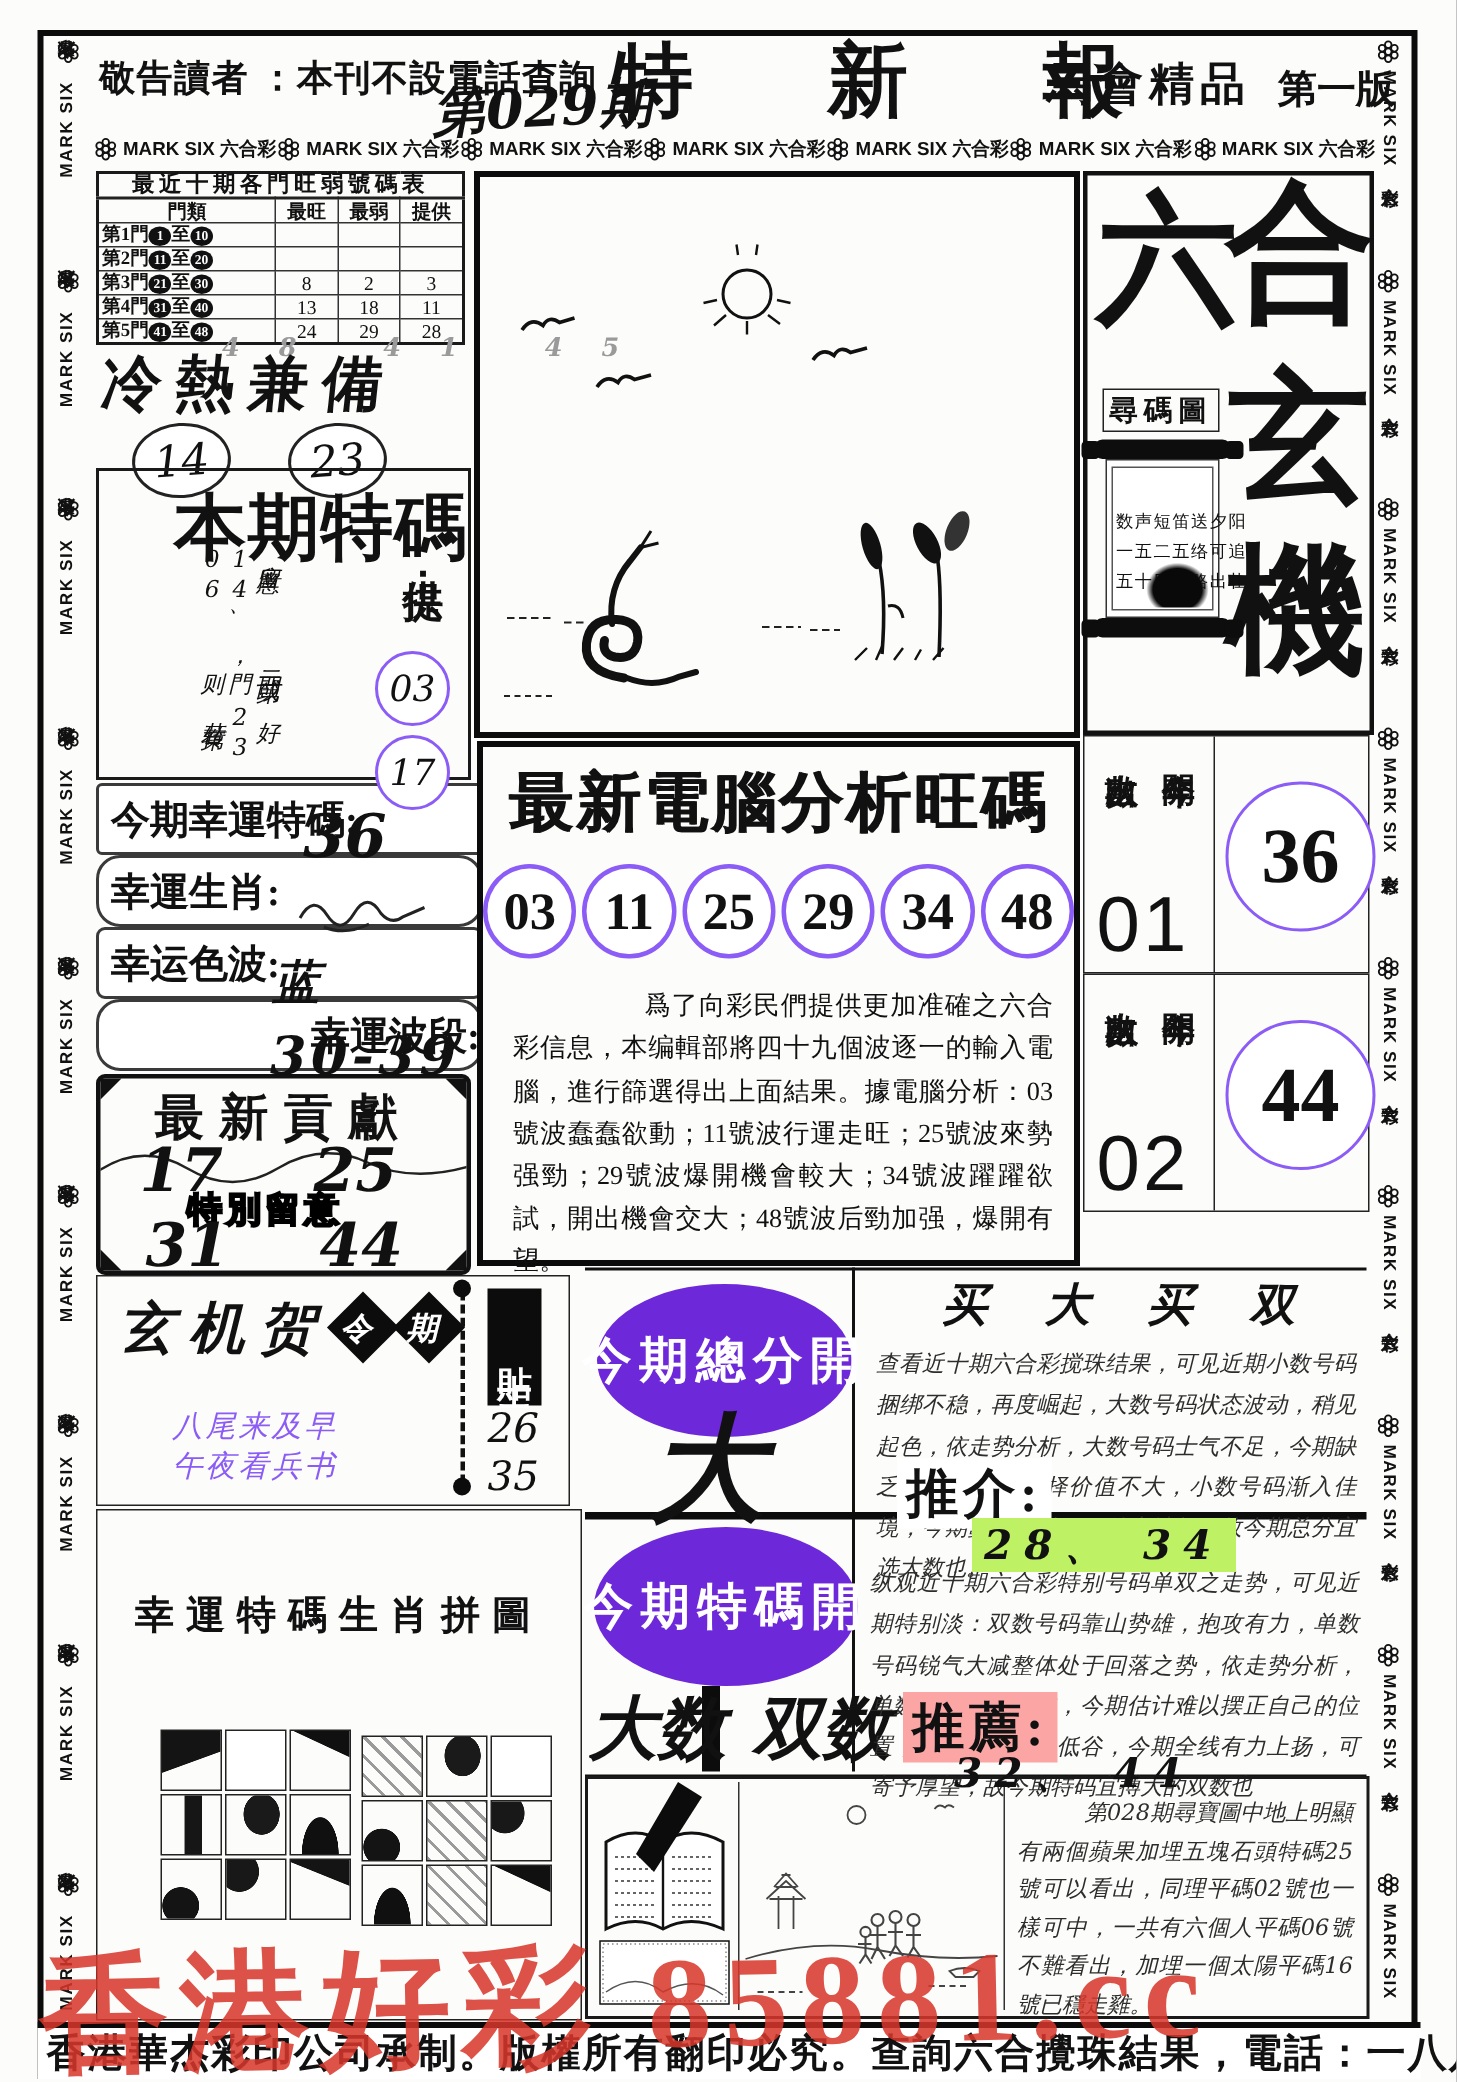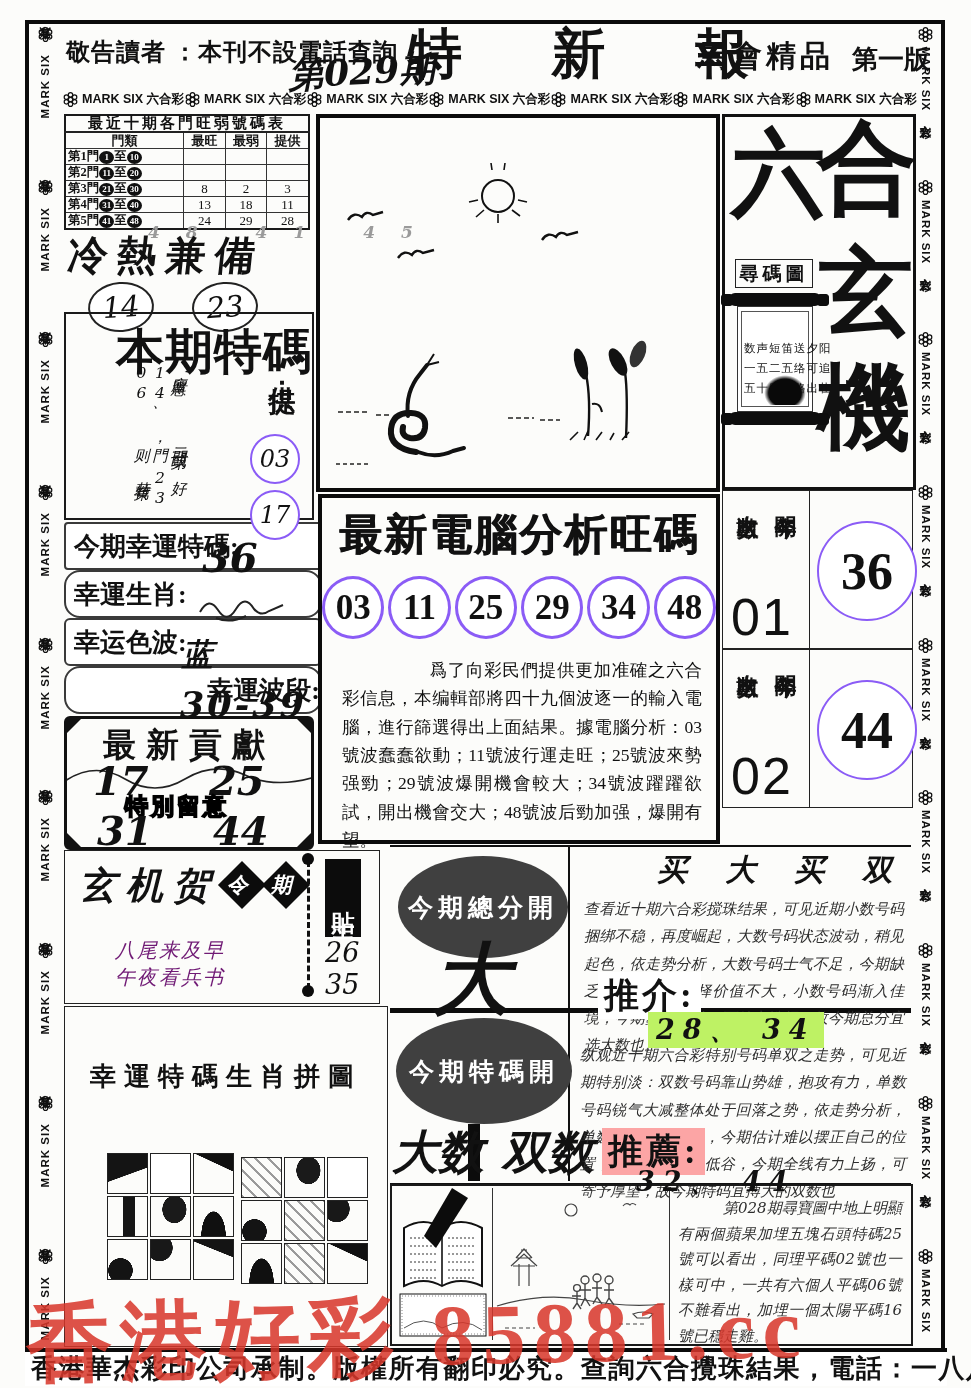--- a/index.html
+++ b/index.html
@@ -75,22 +75,22 @@
   .an-title{width:100%;top:8px;font-size:43px;font-weight:900;letter-spacing:2px;text-align:center;
             text-shadow:1px 0 #111;}
   .an-circles{left:0;top:78px;width:100%;display:flex;justify-content:center;gap:4px;}
   .an-c{width:57px;height:57px;font-size:35px;font-weight:bold;border-width:3px;}
   .an-body{left:20px;top:158px;width:360px;font-size:17.5px;line-height:1.62;text-align:justify;text-indent:5em;}
   
   .cc-lab{font-size:22px;font-weight:bold;line-height:1.3;}
   .cc-count{font-size:52px;font-family:"Liberation Sans",sans-serif;letter-spacing:2px;}
   .cc-circle{width:96px;height:96px;font-size:52px;font-weight:bold;border-width:2.5px;}
   
-  .ovalblk{background:#404040;color:#fff;border-radius:50%;display:flex;align-items:center;justify-content:center;
-           font-size:25px;font-weight:bold;letter-spacing:5px;white-space:nowrap;text-align:center;}
+  .ovalblk{background:#6d28d9;color:#fff;border-radius:50%;display:flex;align-items:center;justify-content:center;
+           font-size:33px;font-weight:bold;letter-spacing:5px;white-space:nowrap;text-align:center;}
   .pick{font-size:78px;font-weight:bold;}
   .pick2{font-size:46px;font-weight:bold;white-space:nowrap;}
   .hwpara{font-size:15px;line-height:1.82;color:#2d2d2d;text-align:justify;}
   .reclab{font-size:35px;font-weight:900;letter-spacing:3px;}
   .recval{font-size:27px;font-weight:bold;letter-spacing:8px;white-space:nowrap;}
   
   .calli{font-weight:900;line-height:1;}
   .seek-label{border:1.5px solid #222;font-size:19px;font-weight:900;letter-spacing:4px;display:flex;
               align-items:center;justify-content:center;}
   .scrollbar{height:13px;background:#0d0d0d;border-radius:6px;position:relative;}
@@ -589,21 +589,21 @@
   </div>
 
   <div class="abs b1" style="left:64px;top:850px;width:314px;height:152px;">
     <div class="abs mys-script">
       <span>玄机贺</span><span class="diam">
           <span>令</span>
         </span><span class="diam">
           <span>期</span>
         </span>
     </div>
-    <div class="abs hand" style="left:50px;top:86px;font-size:20px;line-height:1.35;color:#701a75;letter-spacing:2px;">
+    <div class="abs hand" style="left:50px;top:86px;font-size:20px;line-height:1.35;color:#8b5cf6;letter-spacing:2px;">
       <div>八尾来及早</div>
         <div>午夜看兵书</div>
     </div>
     <div class="abs dash-v" style="left:242px;top:10px;height:128px;"></div>
     <div class="abs dot" style="left:237px;top:2px;"></div>
     <div class="abs dot" style="left:237px;top:134px;"></div>
     <div class="abs tip-box" style="left:260px;top:8px;width:36px;height:78px;">貼士</div>
     <div class="abs hand" style="left:260px;top:86px;font-size:27px;">26</div>
     <div class="abs hand" style="left:260px;top:118px;font-size:27px;">35</div>
   </div>
@@ -683,21 +683,21 @@
   <div class="abs" style="left:568px;top:845px;width:2px;height:336px;background:#111;"></div>
   <div class="abs" style="left:390px;top:1008px;width:521px;height:5px;background:#0c0c0c;"></div>
 
   <div class="abs ovalblk" style="left:398px;top:856px;width:170px;height:102px;">今期總分開</div>
   <div class="abs pick hand" style="left:432px;top:928px;">大</div>
   <div class="abs ovalblk" style="left:396px;top:1018px;width:176px;height:106px;">今期特碼開</div>
   <div class="abs" style="left:468px;top:1124px;width:12px;height:57px;background:#0c0c0c;"></div>
   <div class="abs pick2 hand" style="left:392px;top:1122px;">大数</div>
   <div class="abs pick2 hand" style="left:502px;top:1122px;">双数</div>
 
-  <div class="abs hand" style="left:628px;top:850px;font-size:30px;font-weight:bold;letter-spacing:14px;margin-left:29px;">买 大 买 双</div>
+  <div class="abs hand" style="left:628px;top:850px;font-size:30px;font-weight:bold;letter-spacing:14px;">买 大 买 双</div>
   <div class="abs hwpara hand" style="left:584px;top:896px;width:320px;">查看近十期六合彩搅珠结果，可见近期小数号码捆绑不稳，再度崛起，大数号码状态波动，稍见起色，依走势分析，大数号码士气不足，今期缺乏活跃迹性，选择价值不大，小数号码渐入佳境，今期蠢蠢欲动，可放心选择，故今期总分宜选大数也。</div>
   <div class="abs reclab" style="left:598px;top:972px;background:#fff;padding:0 6px;z-index:3;">推介:</div>
   <div class="abs recval hand" style="left:648px;top:1012px;background:#bef264;padding:0 8px;z-index:3;">28、 34</div>
   <div class="abs hwpara hand" style="left:580px;top:1042px;width:326px;">纵观近十期六合彩特别号码单双之走势，可见近期特别淡：双数号码靠山势雄，抱攻有力，单数号码锐气大减整体处于回落之势，依走势分析，单数号码状态欠佳，今期估计难以摆正自己的位置，双数号码冲出低谷，今期全线有力上扬，可寄予厚望，故今期特码宜搏大的双数也</div>
   <div class="abs reclab" style="left:602px;top:1128px;background:#fca5a5;padding:0 6px;z-index:3;">推薦:</div>
   <div class="abs recval hand" style="left:636px;top:1164px;z-index:3;font-style:italic;">32、 44</div>
 
   <div class="abs b2" style="left:390px;top:1184px;width:519px;height:158px;">
     <svg class="abs" style="left:4px;top:2px;" width="94" height="152" viewBox="0 0 94 152">
       <path d="M8,40 Q28,28 46,40 Q64,28 86,40 L86,98 Q64,88 46,98 Q28,88 8,98 Z" fill="#fff" stroke="#111" stroke-width="2"></path>

